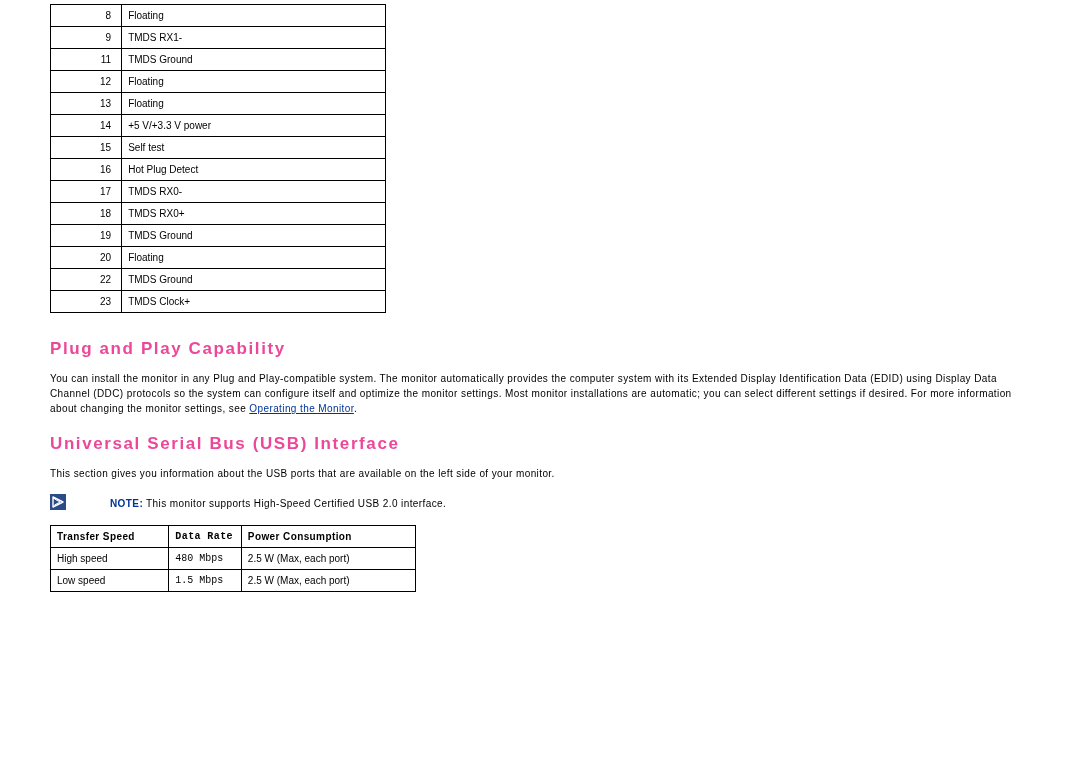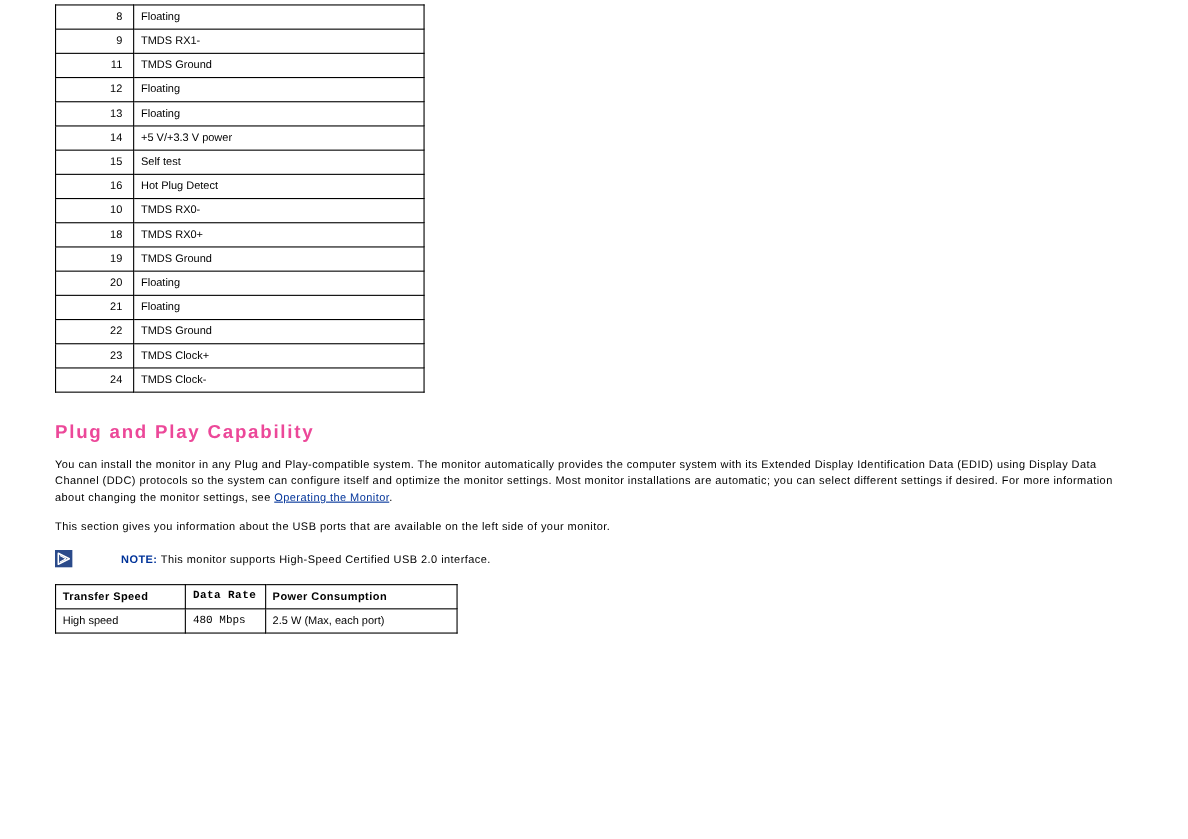--- a/index.html
+++ b/index.html
@@ -129,60 +129,53 @@
         </tr>
         <tr>
           <td class="col-pin">15</td>
           <td class="col-desc">Self test</td>
         </tr>
         <tr>
           <td class="col-pin">16</td>
           <td class="col-desc">Hot Plug Detect</td>
         </tr>
         <tr>
-          <td class="col-pin">10</td>
+          <td class="col-pin">17</td>
           <td class="col-desc">TMDS RX0-</td>
         </tr>
         <tr>
           <td class="col-pin">18</td>
           <td class="col-desc">TMDS RX0+</td>
         </tr>
         <tr>
           <td class="col-pin">19</td>
           <td class="col-desc">TMDS Ground</td>
         </tr>
         <tr>
           <td class="col-pin">20</td>
           <td class="col-desc">Floating</td>
         </tr>
         <tr>
-          <td class="col-pin">21</td>
-          <td class="col-desc">Floating</td>
-        </tr>
-        <tr>
           <td class="col-pin">22</td>
           <td class="col-desc">TMDS Ground</td>
         </tr>
         <tr>
           <td class="col-pin">23</td>
           <td class="col-desc">TMDS Clock+</td>
-        </tr>
-        <tr>
-          <td class="col-pin">24</td>
-          <td class="col-desc">TMDS Clock-</td>
         </tr>
       </tbody>
   </table>
 
   <h2 class="section">Plug and Play Capability</h2>
 
   <p class="body">
     <span>You can install the monitor in any Plug and Play-compatible system. The monitor automatically provides the computer system with its Extended Display Identification Data (EDID) using Display Data Channel (DDC) protocols so the system can configure itself and optimize the monitor settings. Most monitor installations are automatic; you can select different settings if desired. For more information about changing the monitor settings, see </span><a class="link" href="#">Operating the Monitor</a><span>.</span>
   </p>
 
+  <h2 class="section">Universal Serial Bus (USB) Interface</h2>
 
   <p class="body">This section gives you information about the USB ports that are available on the left side of your monitor.</p>
 
   <div class="note-row">
     <span class="note-icon">
       <svg viewBox="0 0 16 16" width="16" height="16">
         <rect x="0" y="0" width="16" height="16" fill="#2a4a8a"></rect>
         <path d="M3 3 L13 8 L3 13 Z" fill="none" stroke="#ffffff" stroke-width="1.4" stroke-linejoin="round"></path>
         <line x1="4.5" y1="5" x2="10" y2="8" stroke="#ffffff" stroke-width="1"></line>
         <line x1="4.5" y1="11" x2="10" y2="8" stroke="#ffffff" stroke-width="1"></line>
@@ -200,16 +193,21 @@
         <th class="col-rate">Data Rate</th>
         <th class="col-power">Power Consumption</th>
       </tr>
     </thead>
     <tbody>
         <tr>
           <td class="col-speed">High speed</td>
           <td class="col-rate">480 Mbps</td>
           <td class="col-power">2.5 W (Max, each port)</td>
         </tr>
+        <tr>
+          <td class="col-speed">Low speed</td>
+          <td class="col-rate">1.5 Mbps</td>
+          <td class="col-power">2.5 W (Max, each port)</td>
+        </tr>
       </tbody>
   </table>
 
 </div>
 
 </body></html>

